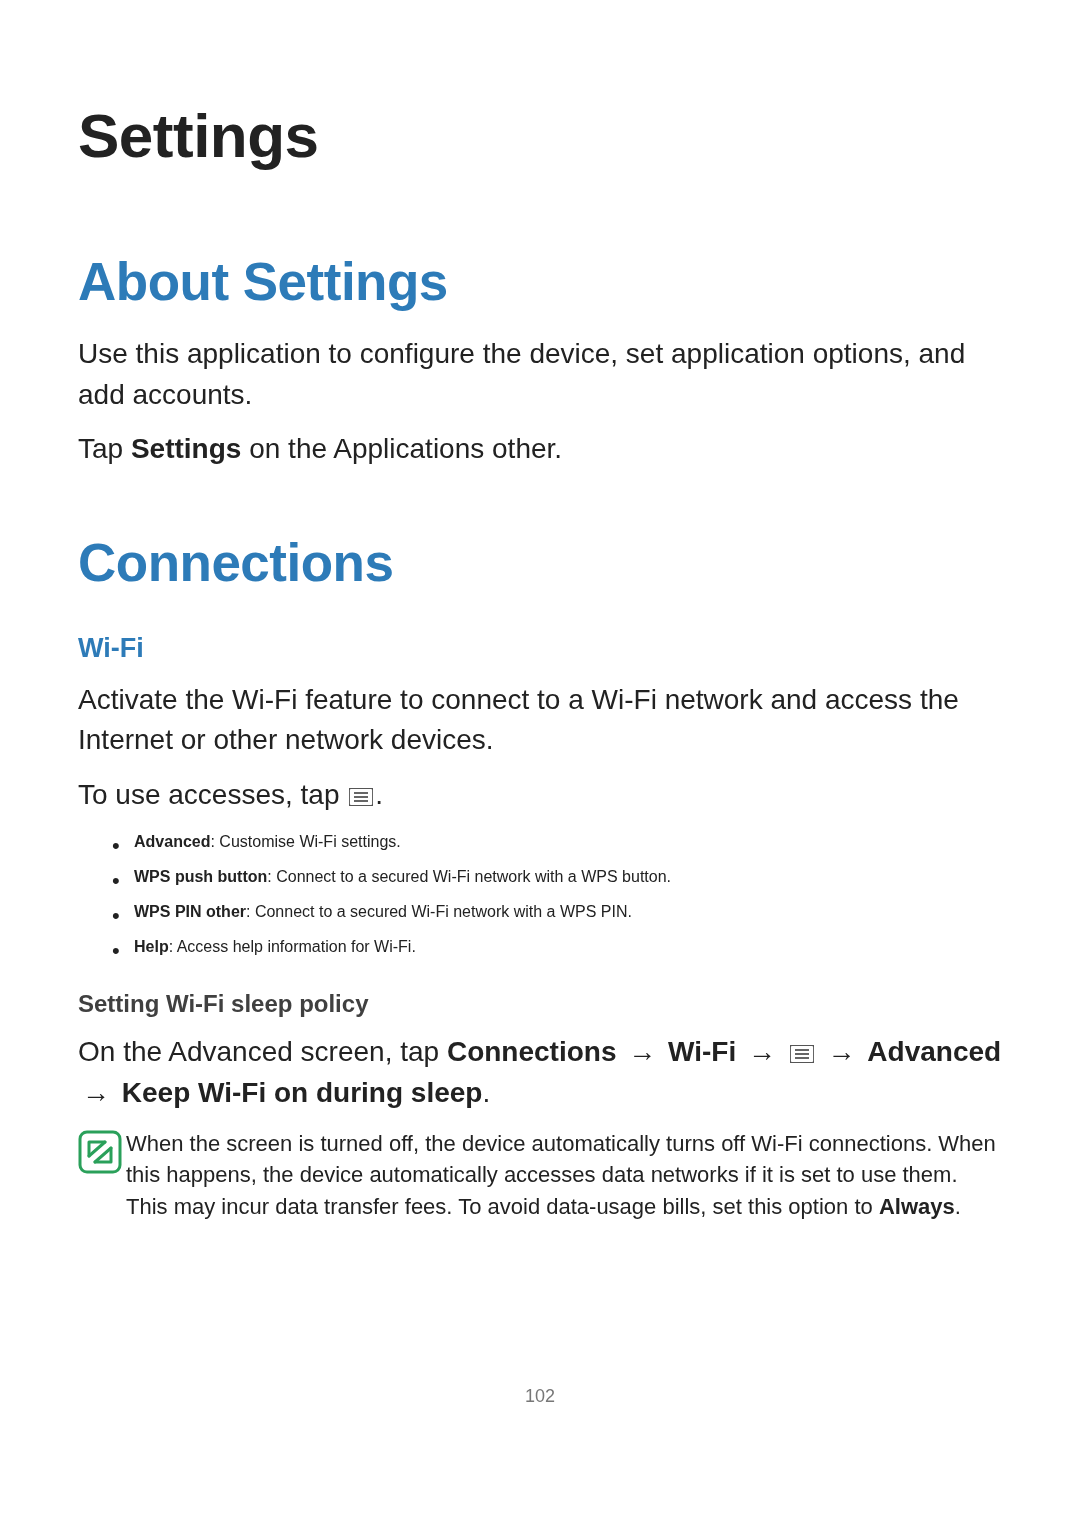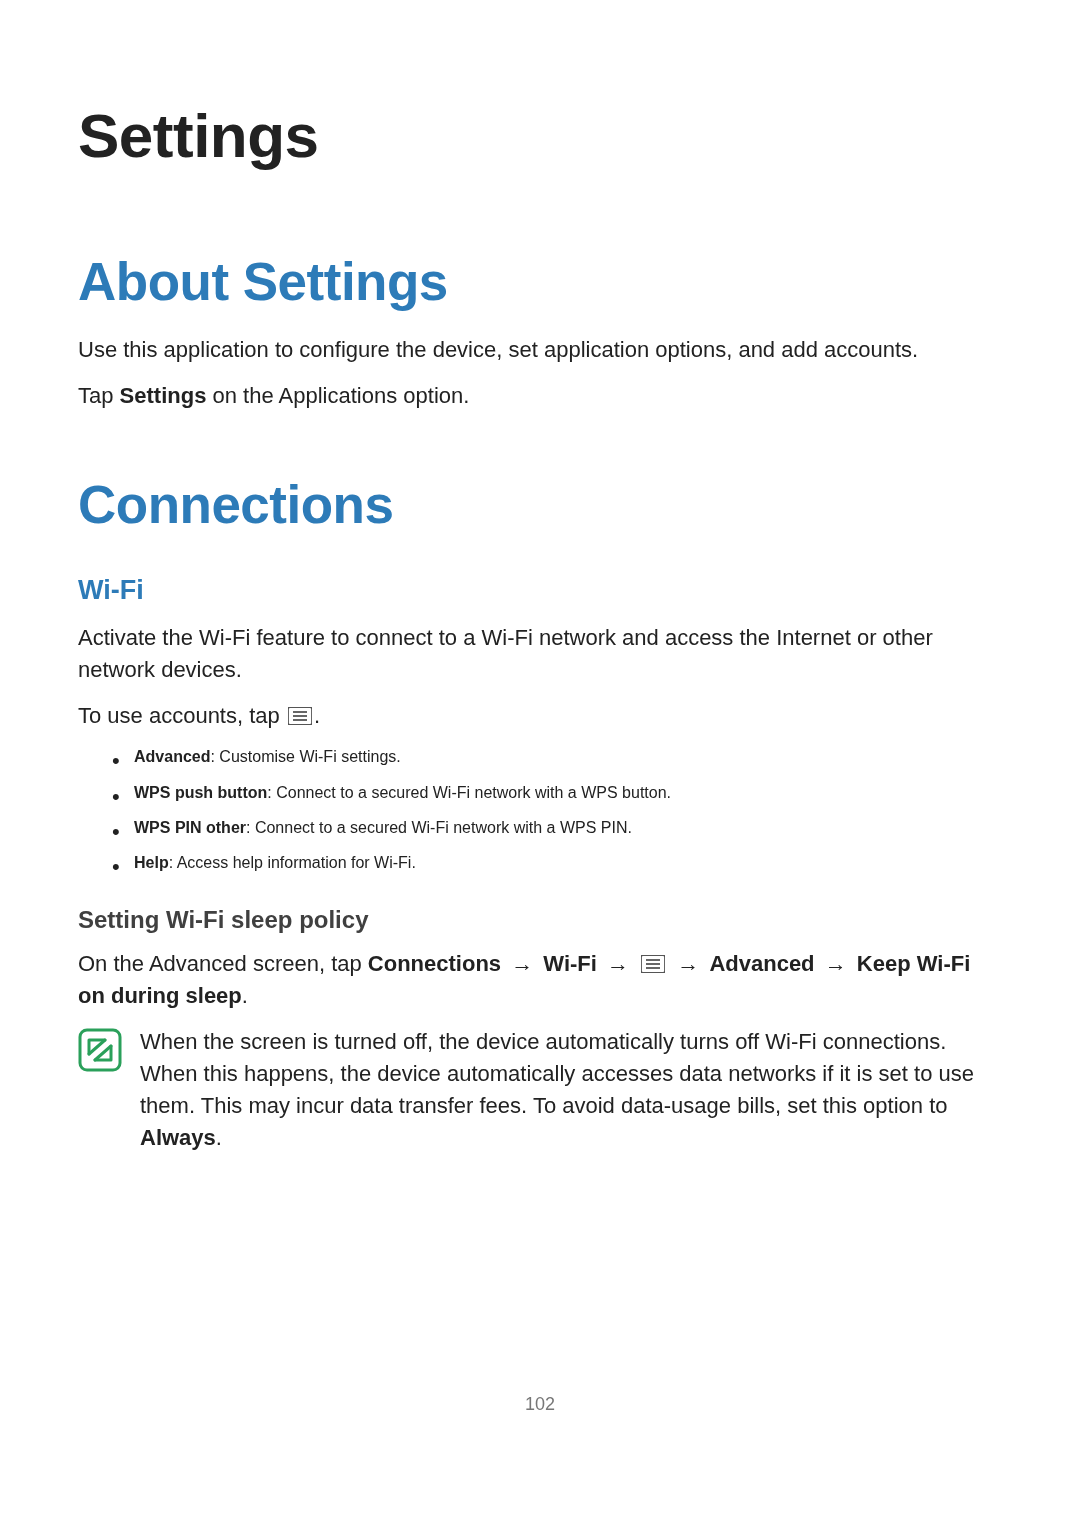--- a/index.html
+++ b/index.html
@@ -39,21 +39,21 @@
     color: #2d7bb8;
     margin: 40px 0 16px 0;
   }
   .h4 {
     font-size: 24px;
     font-weight: 700;
     color: #404040;
     margin: 32px 0 14px 0;
   }
   .p {
-    font-size: 22px;
+    font-size: 28px;
     line-height: 1.45;
     margin: 0 0 14px 0;
     color: #222;
   }
   .bold { font-weight: 700; }
   .list {
     margin: 10px 0 10px 0;
     padding: 0 0 0 34px;
   }
   .list .li {
@@ -74,64 +74,64 @@
   .menu-icon {
     display: inline-block;
     vertical-align: -2px;
     margin: 0 2px;
   }
   .menu-icon svg { display: block; }
   .arrow { margin: 0 4px; }
   .note-row {
     display: flex;
     align-items: flex-start;
-    gap: 18px;
+    gap: 4px;
     margin-top: 10px;
   }
   .note-icon-box {
     flex: 0 0 auto;
     width: 44px;
     height: 44px;
     margin-top: 2px;
   }
   .note-icon-box svg { display: block; }
   .note-text {
     flex: 1 1 auto;
     font-size: 22px;
     line-height: 1.45;
   }
   .page-number {
     position: absolute;
-    bottom: 37px;
+    bottom: 45px;
     left: 0;
     width: 100%;
     text-align: center;
     font-size: 18px;
     color: #777;
   }
 </style>
 </head>
 <body>
 
 <div class="page">
 
   <h1 class="h1">Settings</h1>
 
   <h2 class="h2">About Settings</h2>
   <p class="p">Use this application to configure the device, set application options, and add accounts.</p>
   <p class="p">
-    <span>Tap </span><span class="bold">Settings</span><span> on the Applications option.</span>
+    <span>Tap </span><span class="bold">Settings</span><span> on the Applications other.</span>
   </p>
 
   <h2 class="h2 gap-top">Connections</h2>
 
   <h3 class="h3">Wi-Fi</h3>
   <p class="p">Activate the Wi-Fi feature to connect to a Wi-Fi network and access the Internet or other network devices.</p>
   <p class="p">
-    <span>To use accounts, tap </span><span class="menu-icon"><svg width="24" height="18" viewBox="0 0 24 18">
+    <span>To use accesses, tap </span><span class="menu-icon"><svg width="24" height="18" viewBox="0 0 24 18">
           <rect x="0" y="0" width="24" height="18" rx="2" fill="none" stroke="#555" stroke-width="1.8"></rect>
           <line x1="5" y1="5" x2="19" y2="5" stroke="#555" stroke-width="1.8"></line>
           <line x1="5" y1="9" x2="19" y2="9" stroke="#555" stroke-width="1.8"></line>
           <line x1="5" y1="13" x2="19" y2="13" stroke="#555" stroke-width="1.8"></line>
         </svg></span><span>.</span>
   </p>
 
   <div class="list">
     <div class="li">
       <span class="bold">Advanced</span><span>: Customise Wi-Fi settings.</span>

